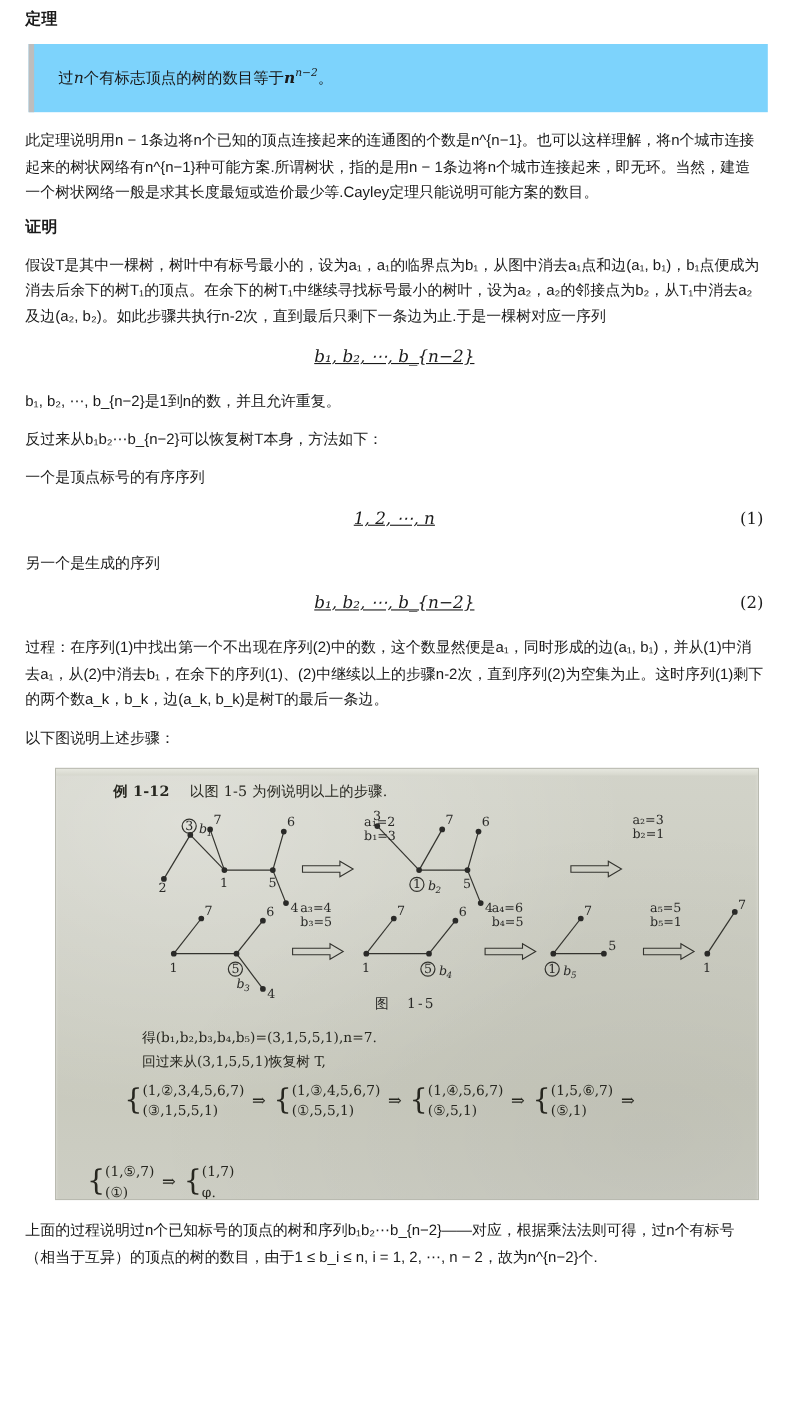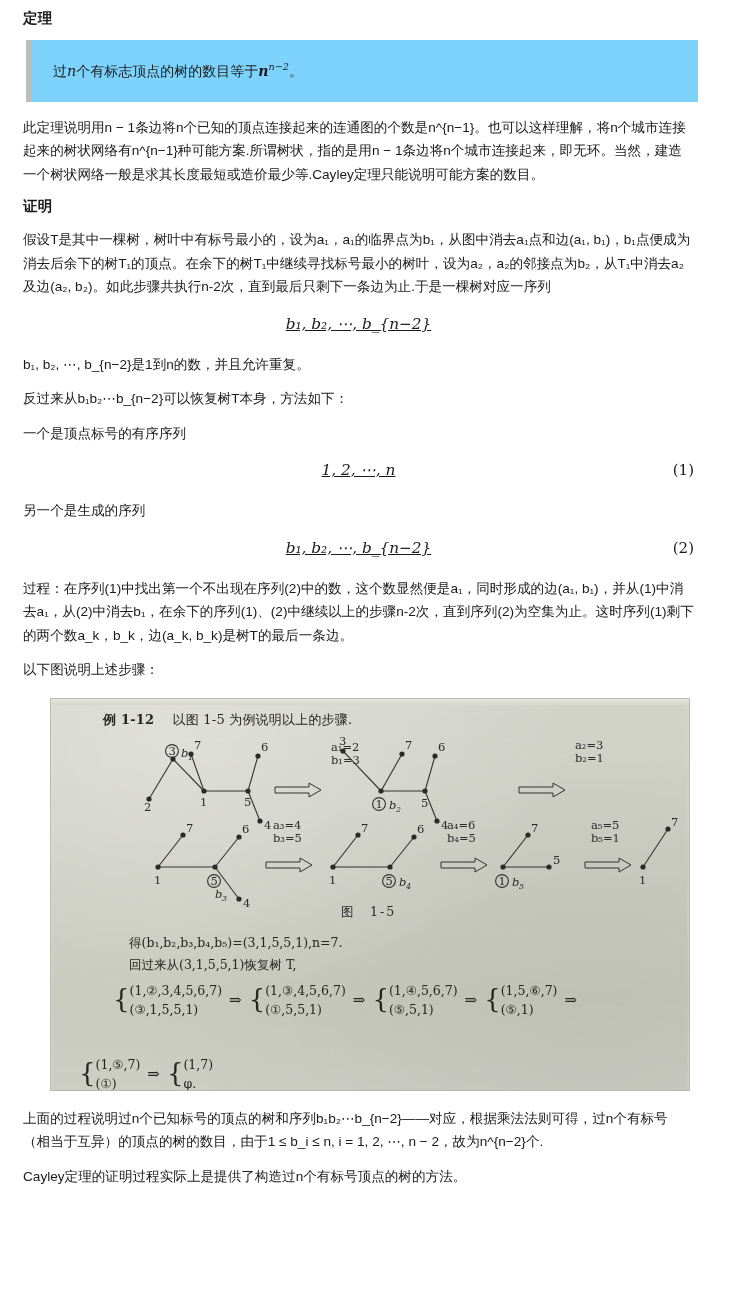--- a/index.html
+++ b/index.html
@@ -362,16 +362,15 @@
       </div>
 
       <div class="fig-seq" style="left:28px; top:330px; white-space:nowrap;margin-top:26px;">
         <span class="brace">{</span><span class="stack"><span>(1,⑤,7)</span><br><span>(①)</span></span><span class="arrow-im">⇒</span><span class="brace">{</span><span class="stack"><span>(1,7)</span><br><span>φ.</span></span>
       </div>
     </div>
   </div>
 
   <p class="body-text">上面的过程说明过n个已知标号的顶点的树和序列b₁b₂⋯b_{n−2}——对应，根据乘法法则可得，过n个有标号（相当于互异）的顶点的树的数目，由于1 ≤ b_i ≤ n, i = 1, 2, ⋯, n − 2，故为n^{n−2}个.</p>
 
-  <p class="body-text">Cayley定理的证明过程实际上是提供了构造过n个有标号顶点的树的方法。</p>
 
 
 </div>
 
 </body></html>

